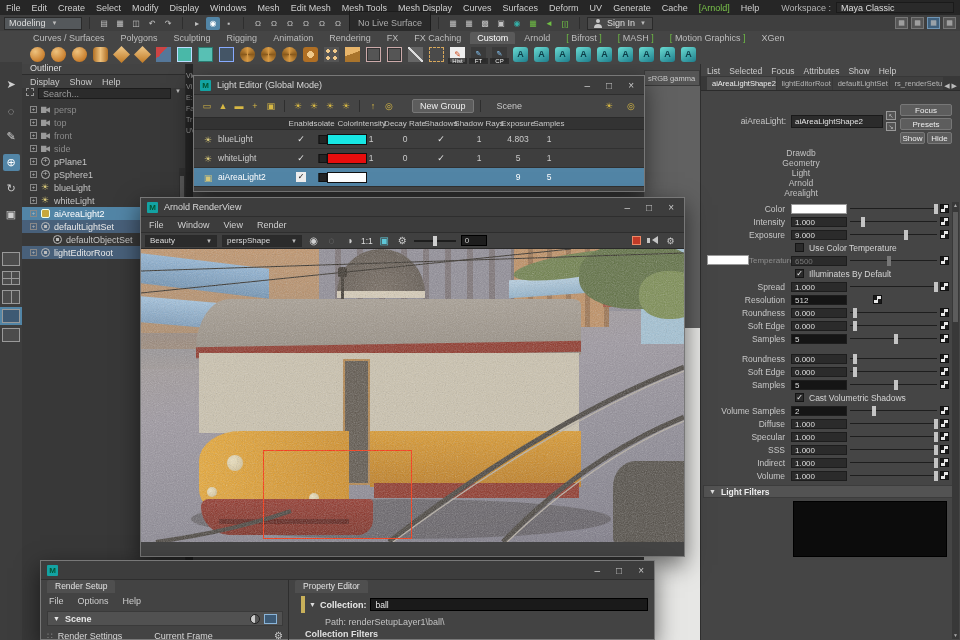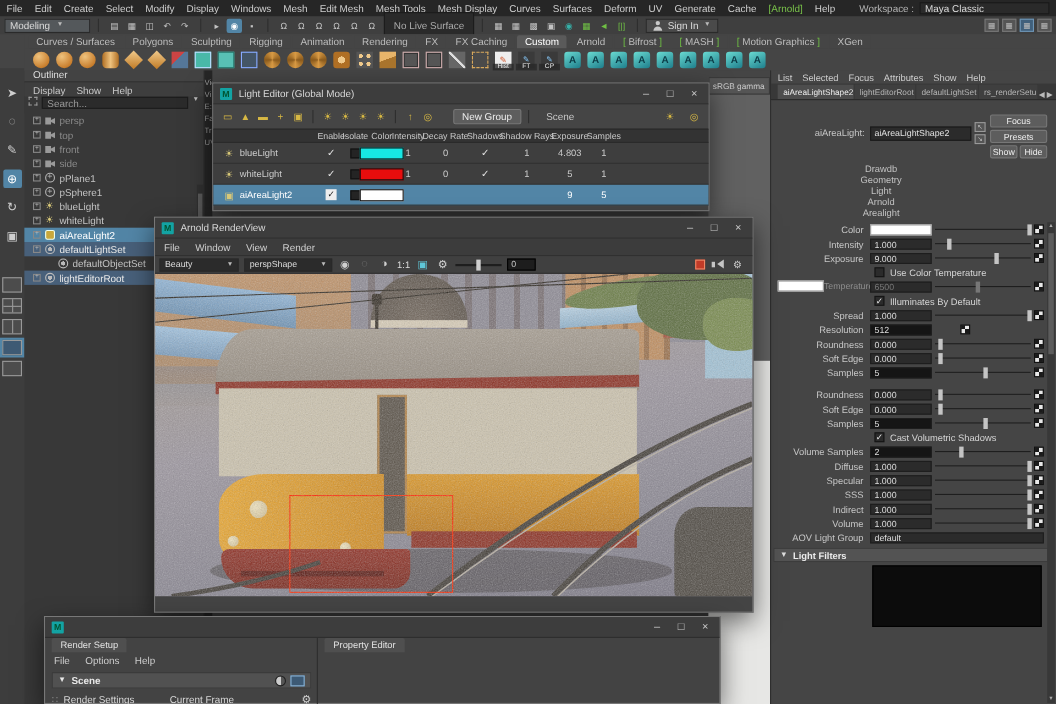--- a/index.html
+++ b/index.html
@@ -677,24 +677,20 @@
             </span>
             <span class="checker"></span>
           </div>
           <div class="arow">
             <span class="alabel">Volume</span>
             <span class="fld">1.000</span>
             <span class="sl">
               <span class="h" style="left: 96%;"></span>
             </span>
             <span class="checker"></span>
-          </div>
-          <div class="arow">
-            <span class="alabel">AOV Light Group</span>
-            <span class="fld wide">default</span>
           </div>
         </div>
       <div class="sec">
         <span class="tri">▼</span>
         <span>Light Filters</span>
       </div>
       <div class="lf-box"></div>
     </div>
     <div id="ae-scroll">
       <div class="ar" style="top:0">▲</div>
@@ -909,17 +905,27 @@
         </div>
         <div id="rs-row">
           <span class="grip">∷</span>
           <span>Render Settings</span>
           <span style="margin-left:26px">Current Frame</span>
           <span class="gear">⚙</span>
         </div>
       </div>
       <div id="rs-right">
         <div class="rs-tab">Property Editor</div>
+        <div id="pe-content">
+          <div id="pe-colrow">
+            <span id="pe-bar"></span>
+            <span class="tri">▼</span>
+            <span class="lab">Collection:</span>
+            <span id="pe-field">ball</span>
+          </div>
+          <div id="pe-path">Path: renderSetupLayer1\ball\</div>
+          <div id="pe-filters">Collection Filters</div>
+        </div>
       </div>
     </div>
   </div>
 
 </div>
 
 </body></html>

